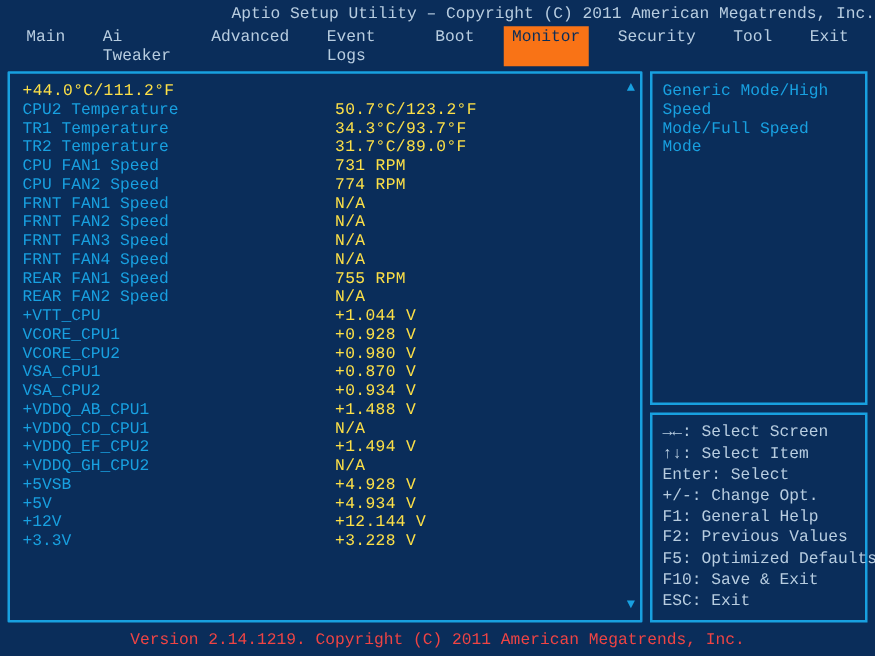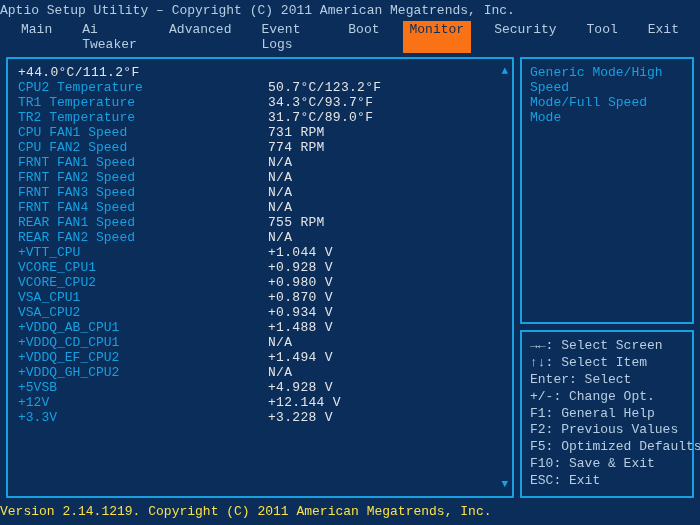--- a/index.html
+++ b/index.html
@@ -1,30 +1,30 @@
 <!DOCTYPE html>
 <html><head>
 <meta charset="utf-8">
 <style>
 *{box-sizing:border-box;margin:0;padding:0}
 body{background:#000;font-family:"Courier New",monospace;font-size:13px;width:700px;height:525px;overflow:hidden;color:#18a0e0}
 .screen{width:700px;height:525px;background:#0a2d5a;display:flex;flex-direction:column}
-.title{text-align:left;color:#b8cde0;padding:3px 0;font-size:13px}
+.title{text-align:right;color:#b8cde0;padding:3px 0;font-size:13px}
 .tabs{display:flex;gap:16px;padding:0 14px;color:#b8cde0}
 .tab{padding:1px 7px}
 .tab.active{background:#f97316;color:#0a2d5a}
 .body{flex:1;display:flex;gap:6px;padding:4px 6px 2px 6px}
 .left{flex:1;border:2px solid #18a0e0;border-radius:1px;padding:6px 10px;position:relative}
 .right{width:174px;display:flex;flex-direction:column;gap:6px}
 .rtop{flex:1;border:2px solid #18a0e0;padding:6px 8px;color:#18a0e0}
 .rbot{border:2px solid #18a0e0;padding:6px 8px;color:#b8cde0;line-height:1.3}
 .row{display:flex}
 .label{width:250px;color:#18a0e0;white-space:pre}
-.val{color:#e5e5e5;letter-spacing:0.3px}
-.footer{color:#fde047;padding:4px 0 6px 0}
+.val{color:#fde047;letter-spacing:0.3px}
+.footer{text-align:center;color:#ef4444;padding:4px 0 6px 0}
 .scroll-up{position:absolute;top:6px;right:4px;color:#18a0e0;font-size:11px}
 .scroll-dn{position:absolute;bottom:6px;right:4px;color:#18a0e0;font-size:11px}
 .rbot div{white-space:pre}
 </style>
 </head>
 <body>
 <div class="screen">
   <div class="title">Aptio Setup Utility – Copyright (C) 2011 American Megatrends, Inc.</div>
   <div class="tabs">
     <span class="tab">Main</span>
@@ -123,20 +123,24 @@
           </div>
           <div class="row">
             <span class="label">+VDDQ_GH_CPU2</span>
             <span class="val">N/A</span>
           </div>
           <div class="row">
             <span class="label">+5VSB</span>
             <span class="val">+4.928 V</span>
           </div>
           <div class="row">
+            <span class="label">+5V</span>
+            <span class="val">+4.934 V</span>
+          </div>
+          <div class="row">
             <span class="label">+12V</span>
             <span class="val">+12.144 V</span>
           </div>
           <div class="row">
             <span class="label">+3.3V</span>
             <span class="val">+3.228 V</span>
           </div>
         </div>
     </div>
     <div class="right">

